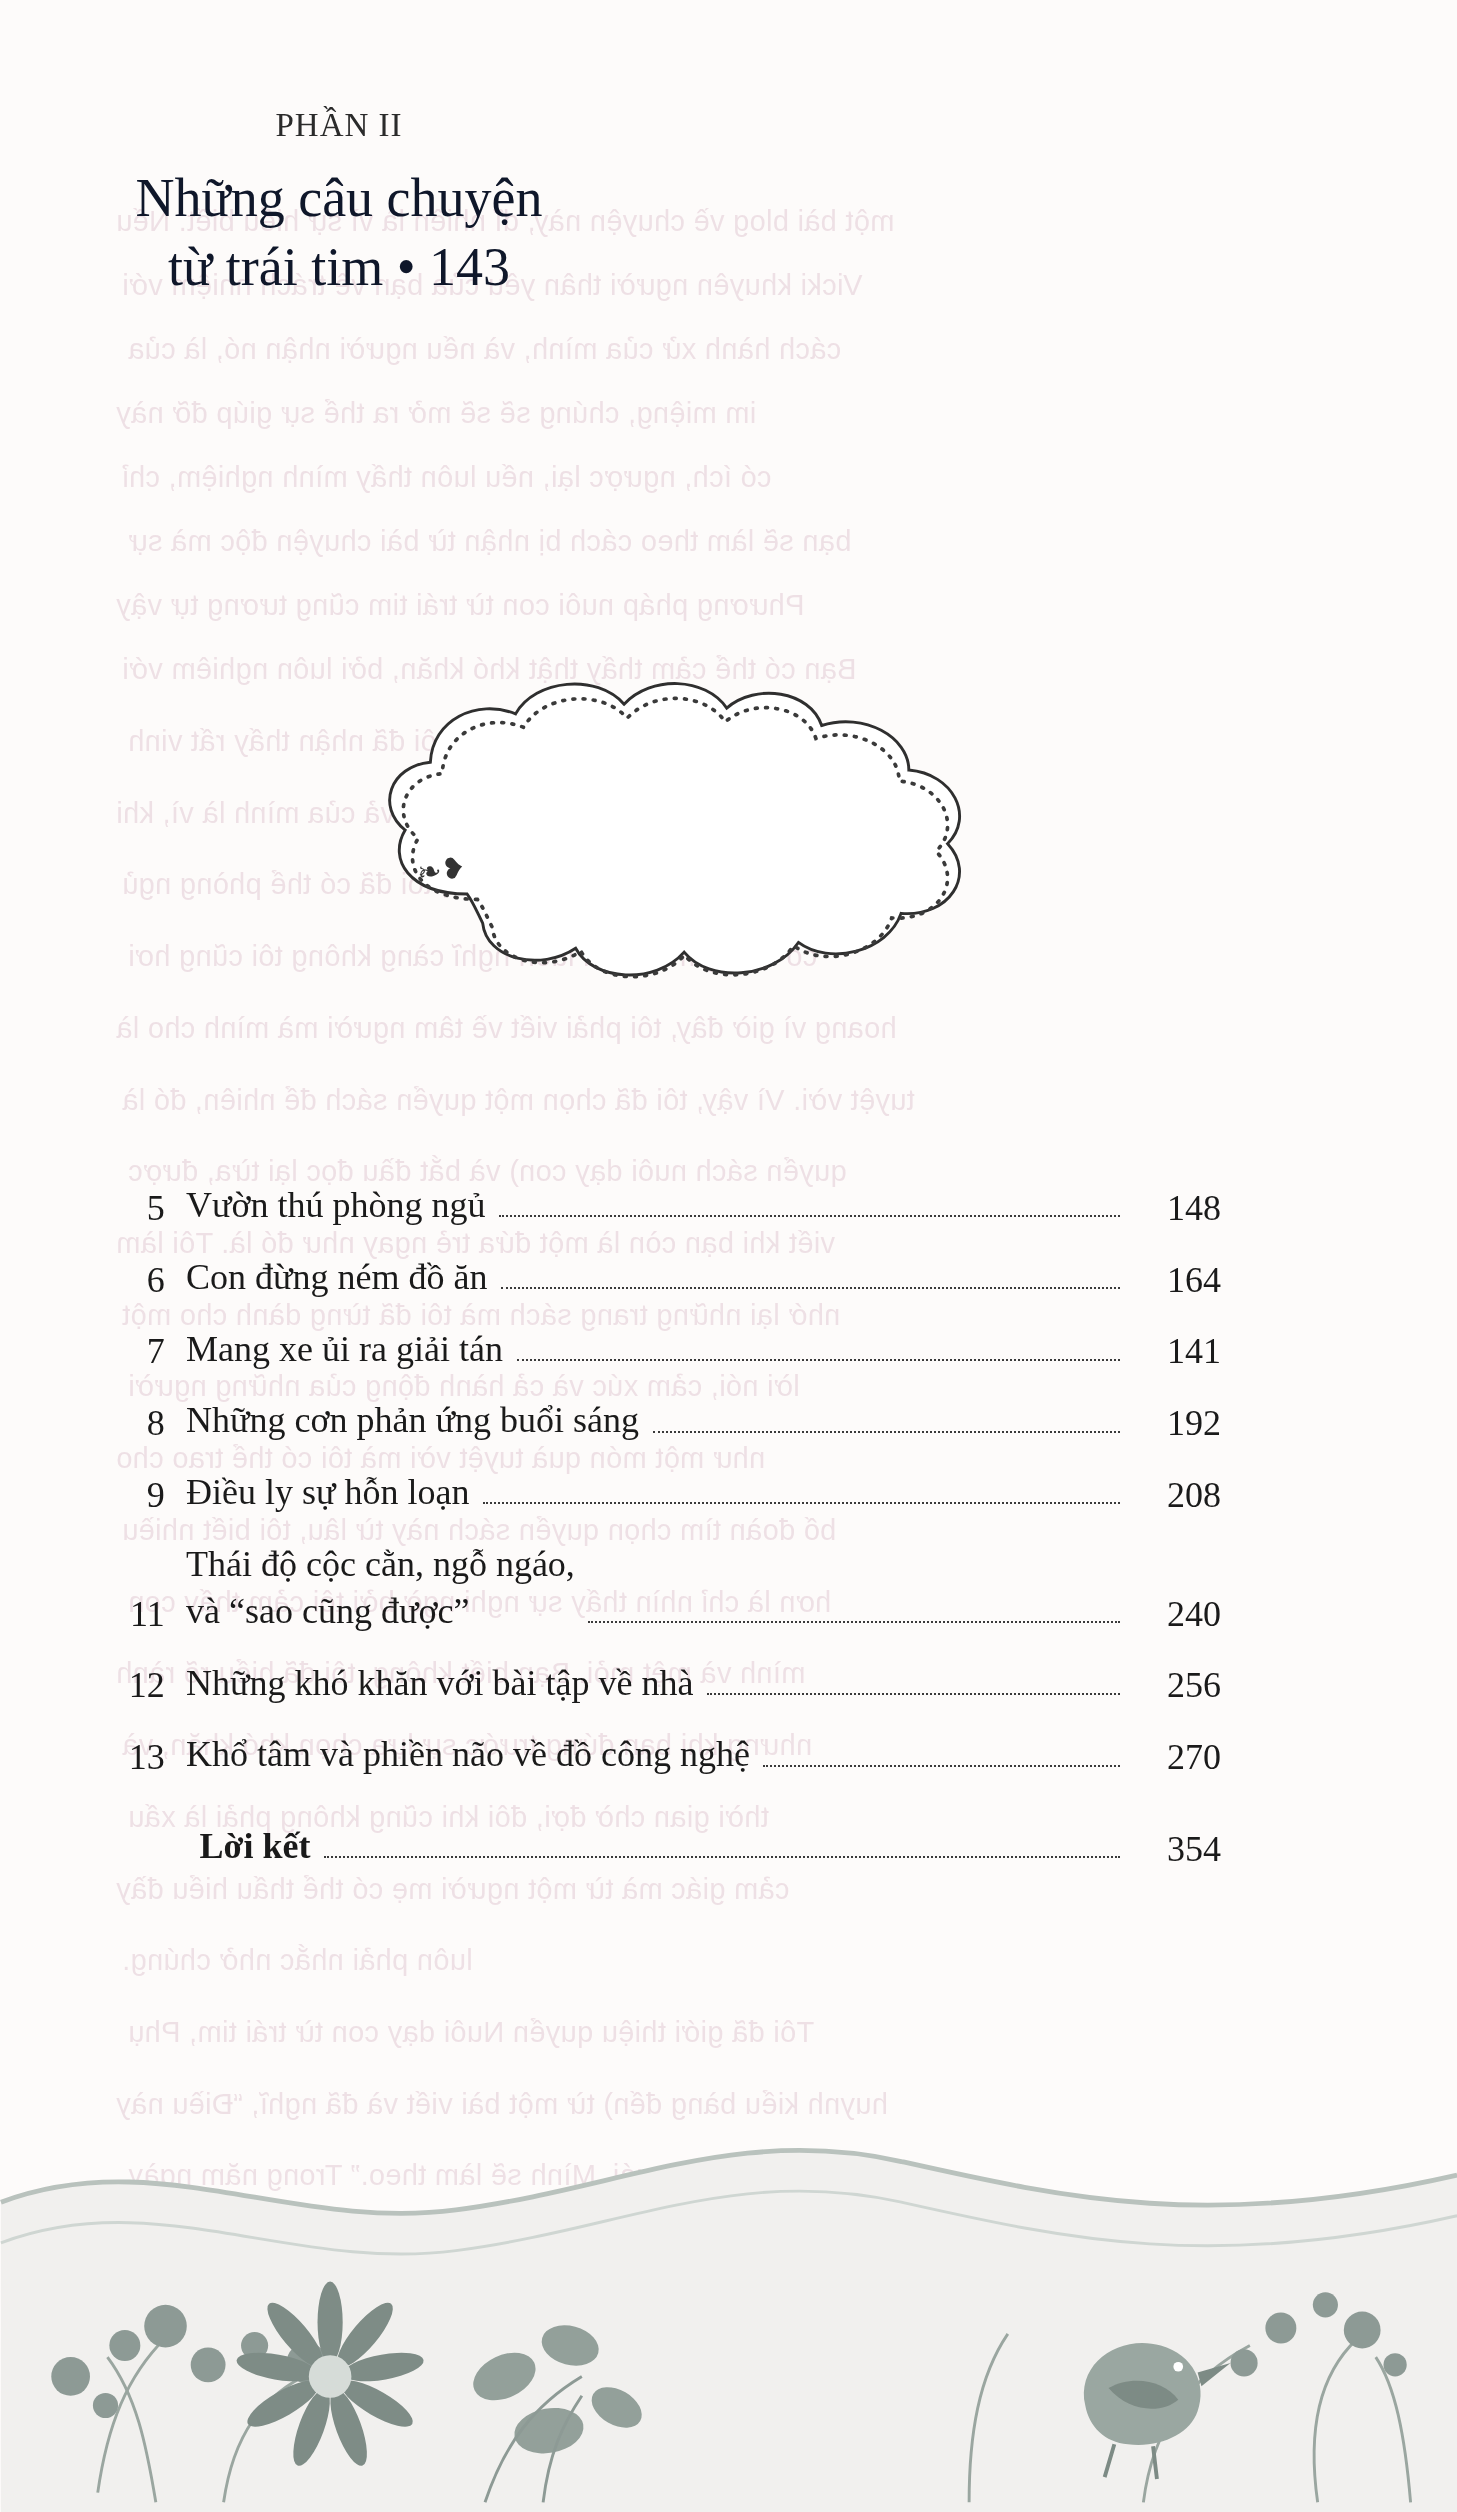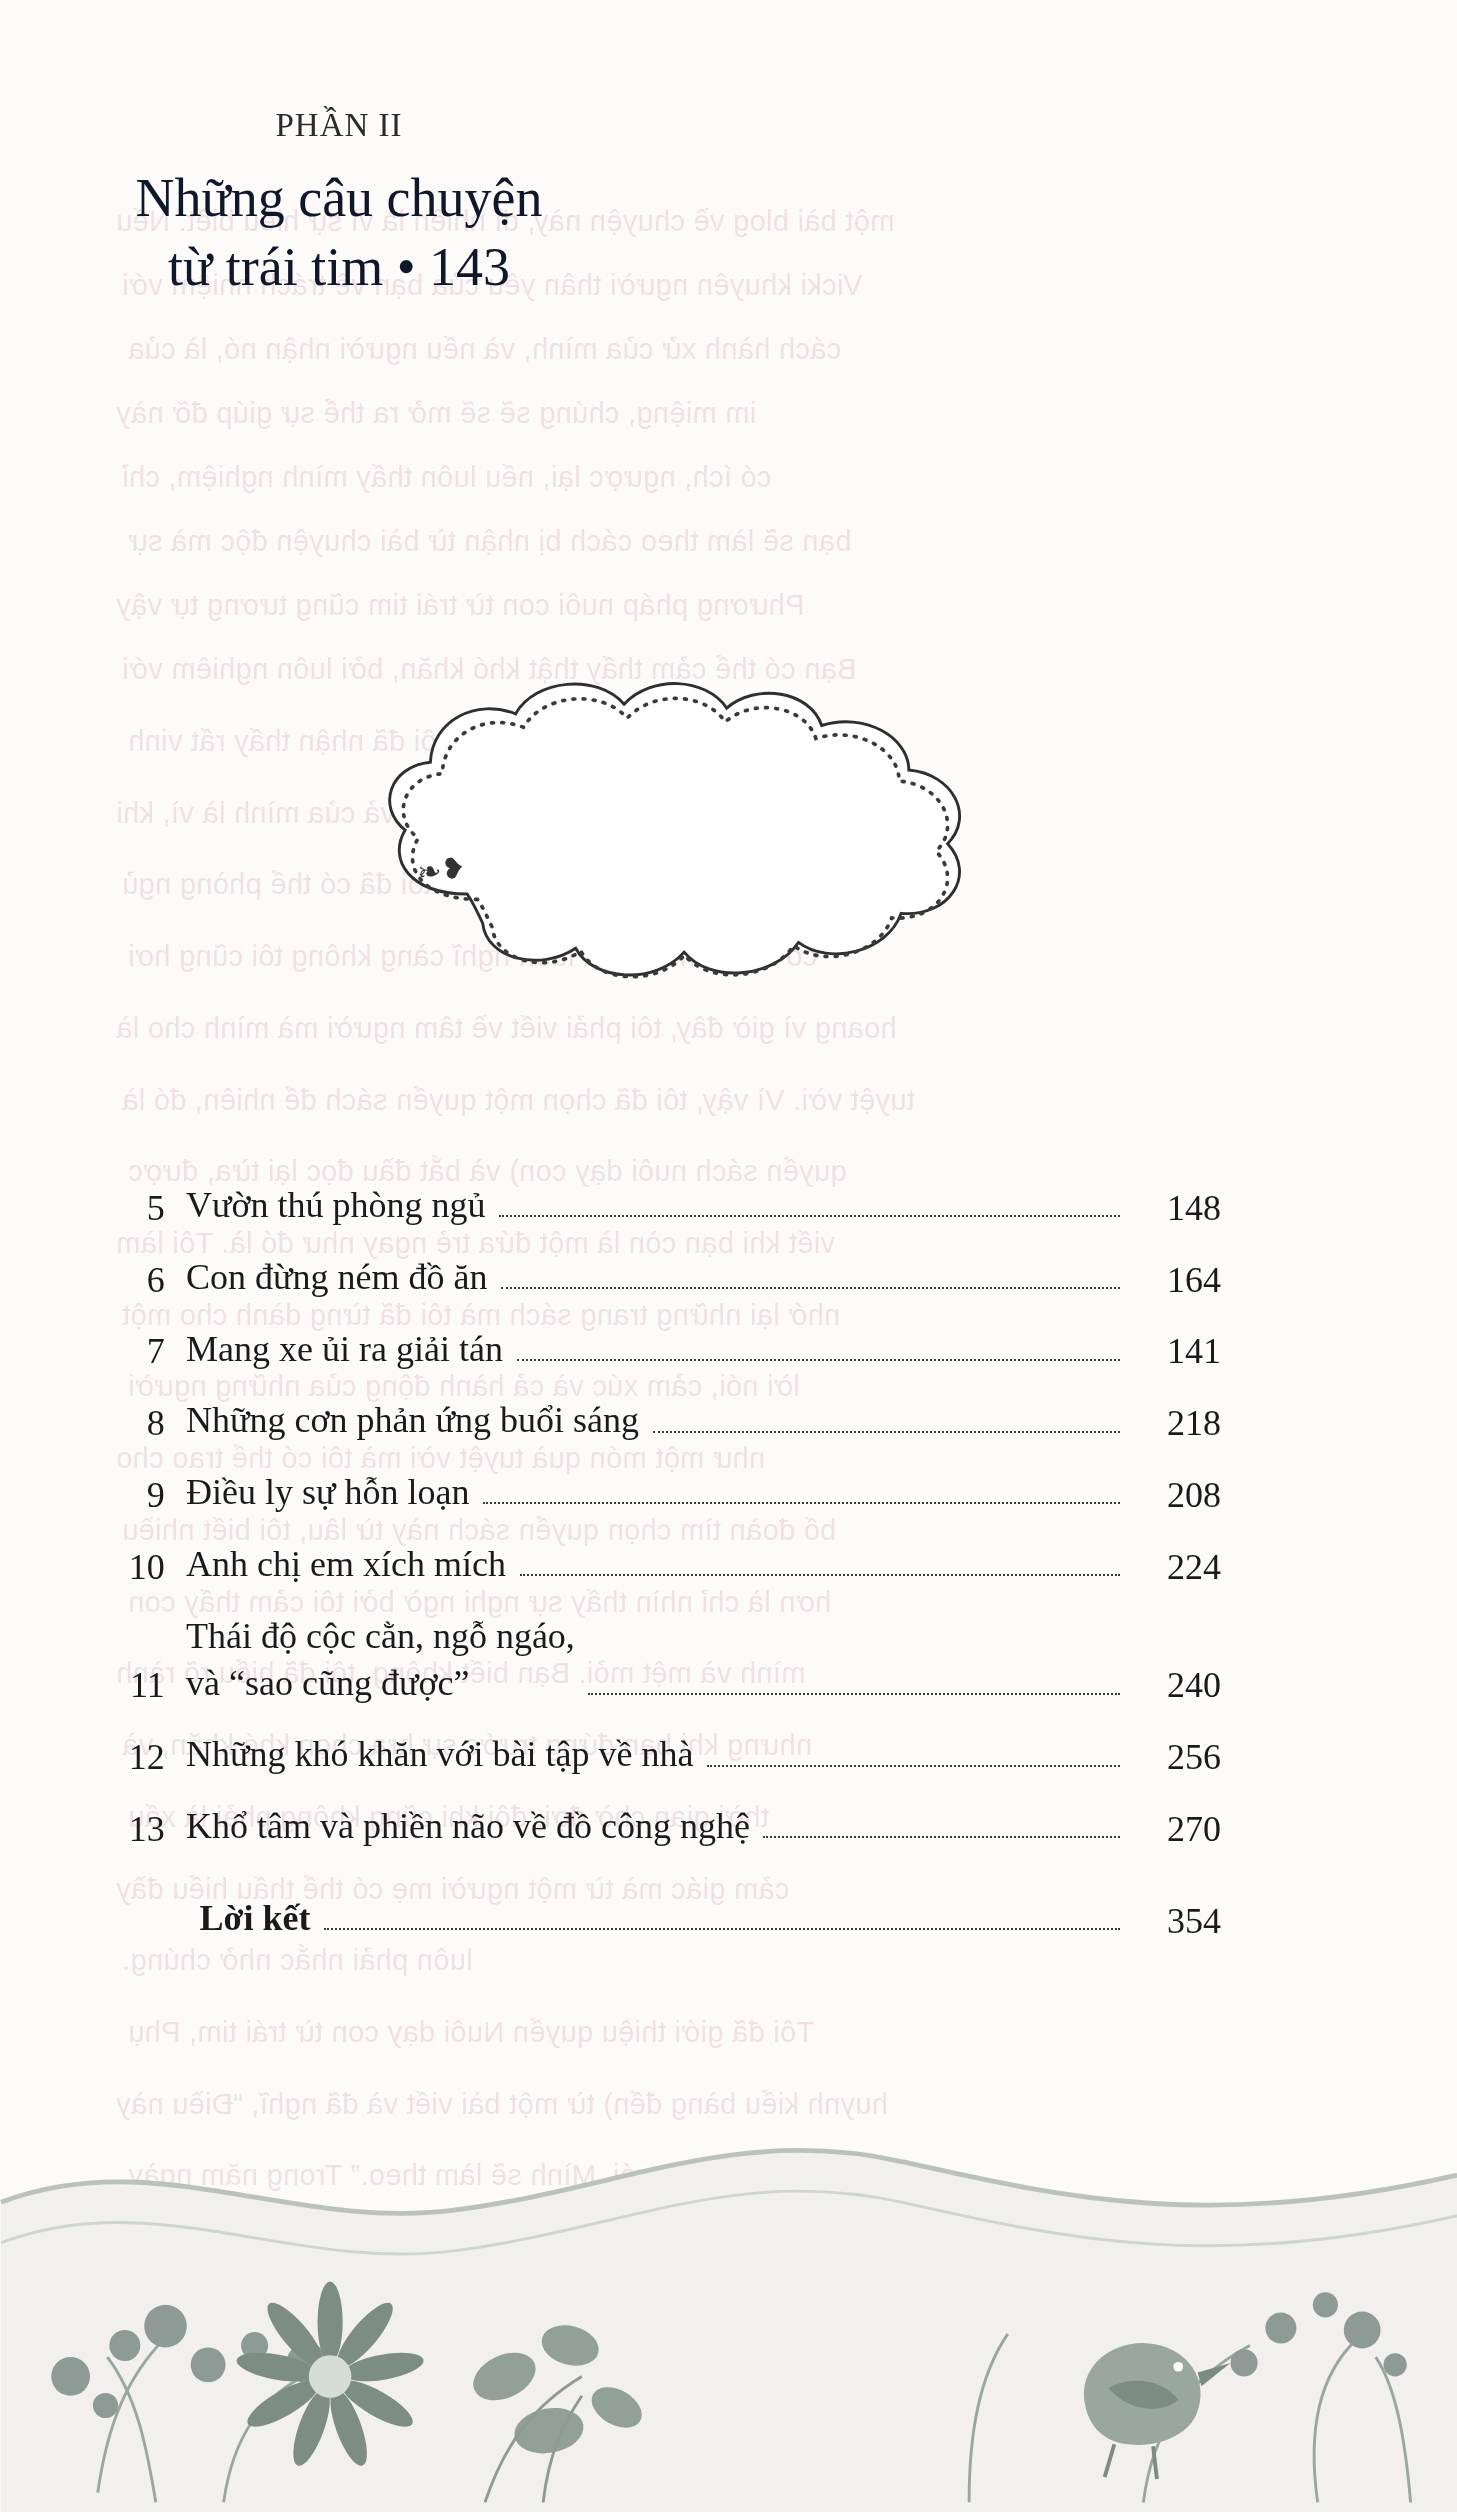--- a/index.html
+++ b/index.html
@@ -231,33 +231,27 @@
     <div class="toc-row">
       <div class="toc-num">7</div>
       <div class="toc-title">Mang xe ủi ra giải tán</div>
       <div class="toc-dots"></div>
       <div class="toc-page">141</div>
     </div>
     <div class="toc-row">
       <div class="toc-num">8</div>
       <div class="toc-title">Những cơn phản ứng buổi sáng</div>
       <div class="toc-dots"></div>
-      <div class="toc-page">218</div>
+      <div class="toc-page">192</div>
     </div>
     <div class="toc-row">
       <div class="toc-num">9</div>
       <div class="toc-title">Điều ly sự hỗn loạn</div>
       <div class="toc-dots"></div>
       <div class="toc-page">208</div>
-    </div>
-    <div class="toc-row">
-      <div class="toc-num">10</div>
-      <div class="toc-title">Anh chị em xích mích</div>
-      <div class="toc-dots"></div>
-      <div class="toc-page">224</div>
     </div>
     <div class="toc-row two-line">
       <div class="toc-num">11</div>
       <div class="toc-title">Thái độ cộc cằn, ngỗ ngáo,
 và “sao cũng được”</div>
       <div class="toc-dots"></div>
       <div class="toc-page">240</div>
     </div>
     <div class="toc-row">
       <div class="toc-num">12</div>

